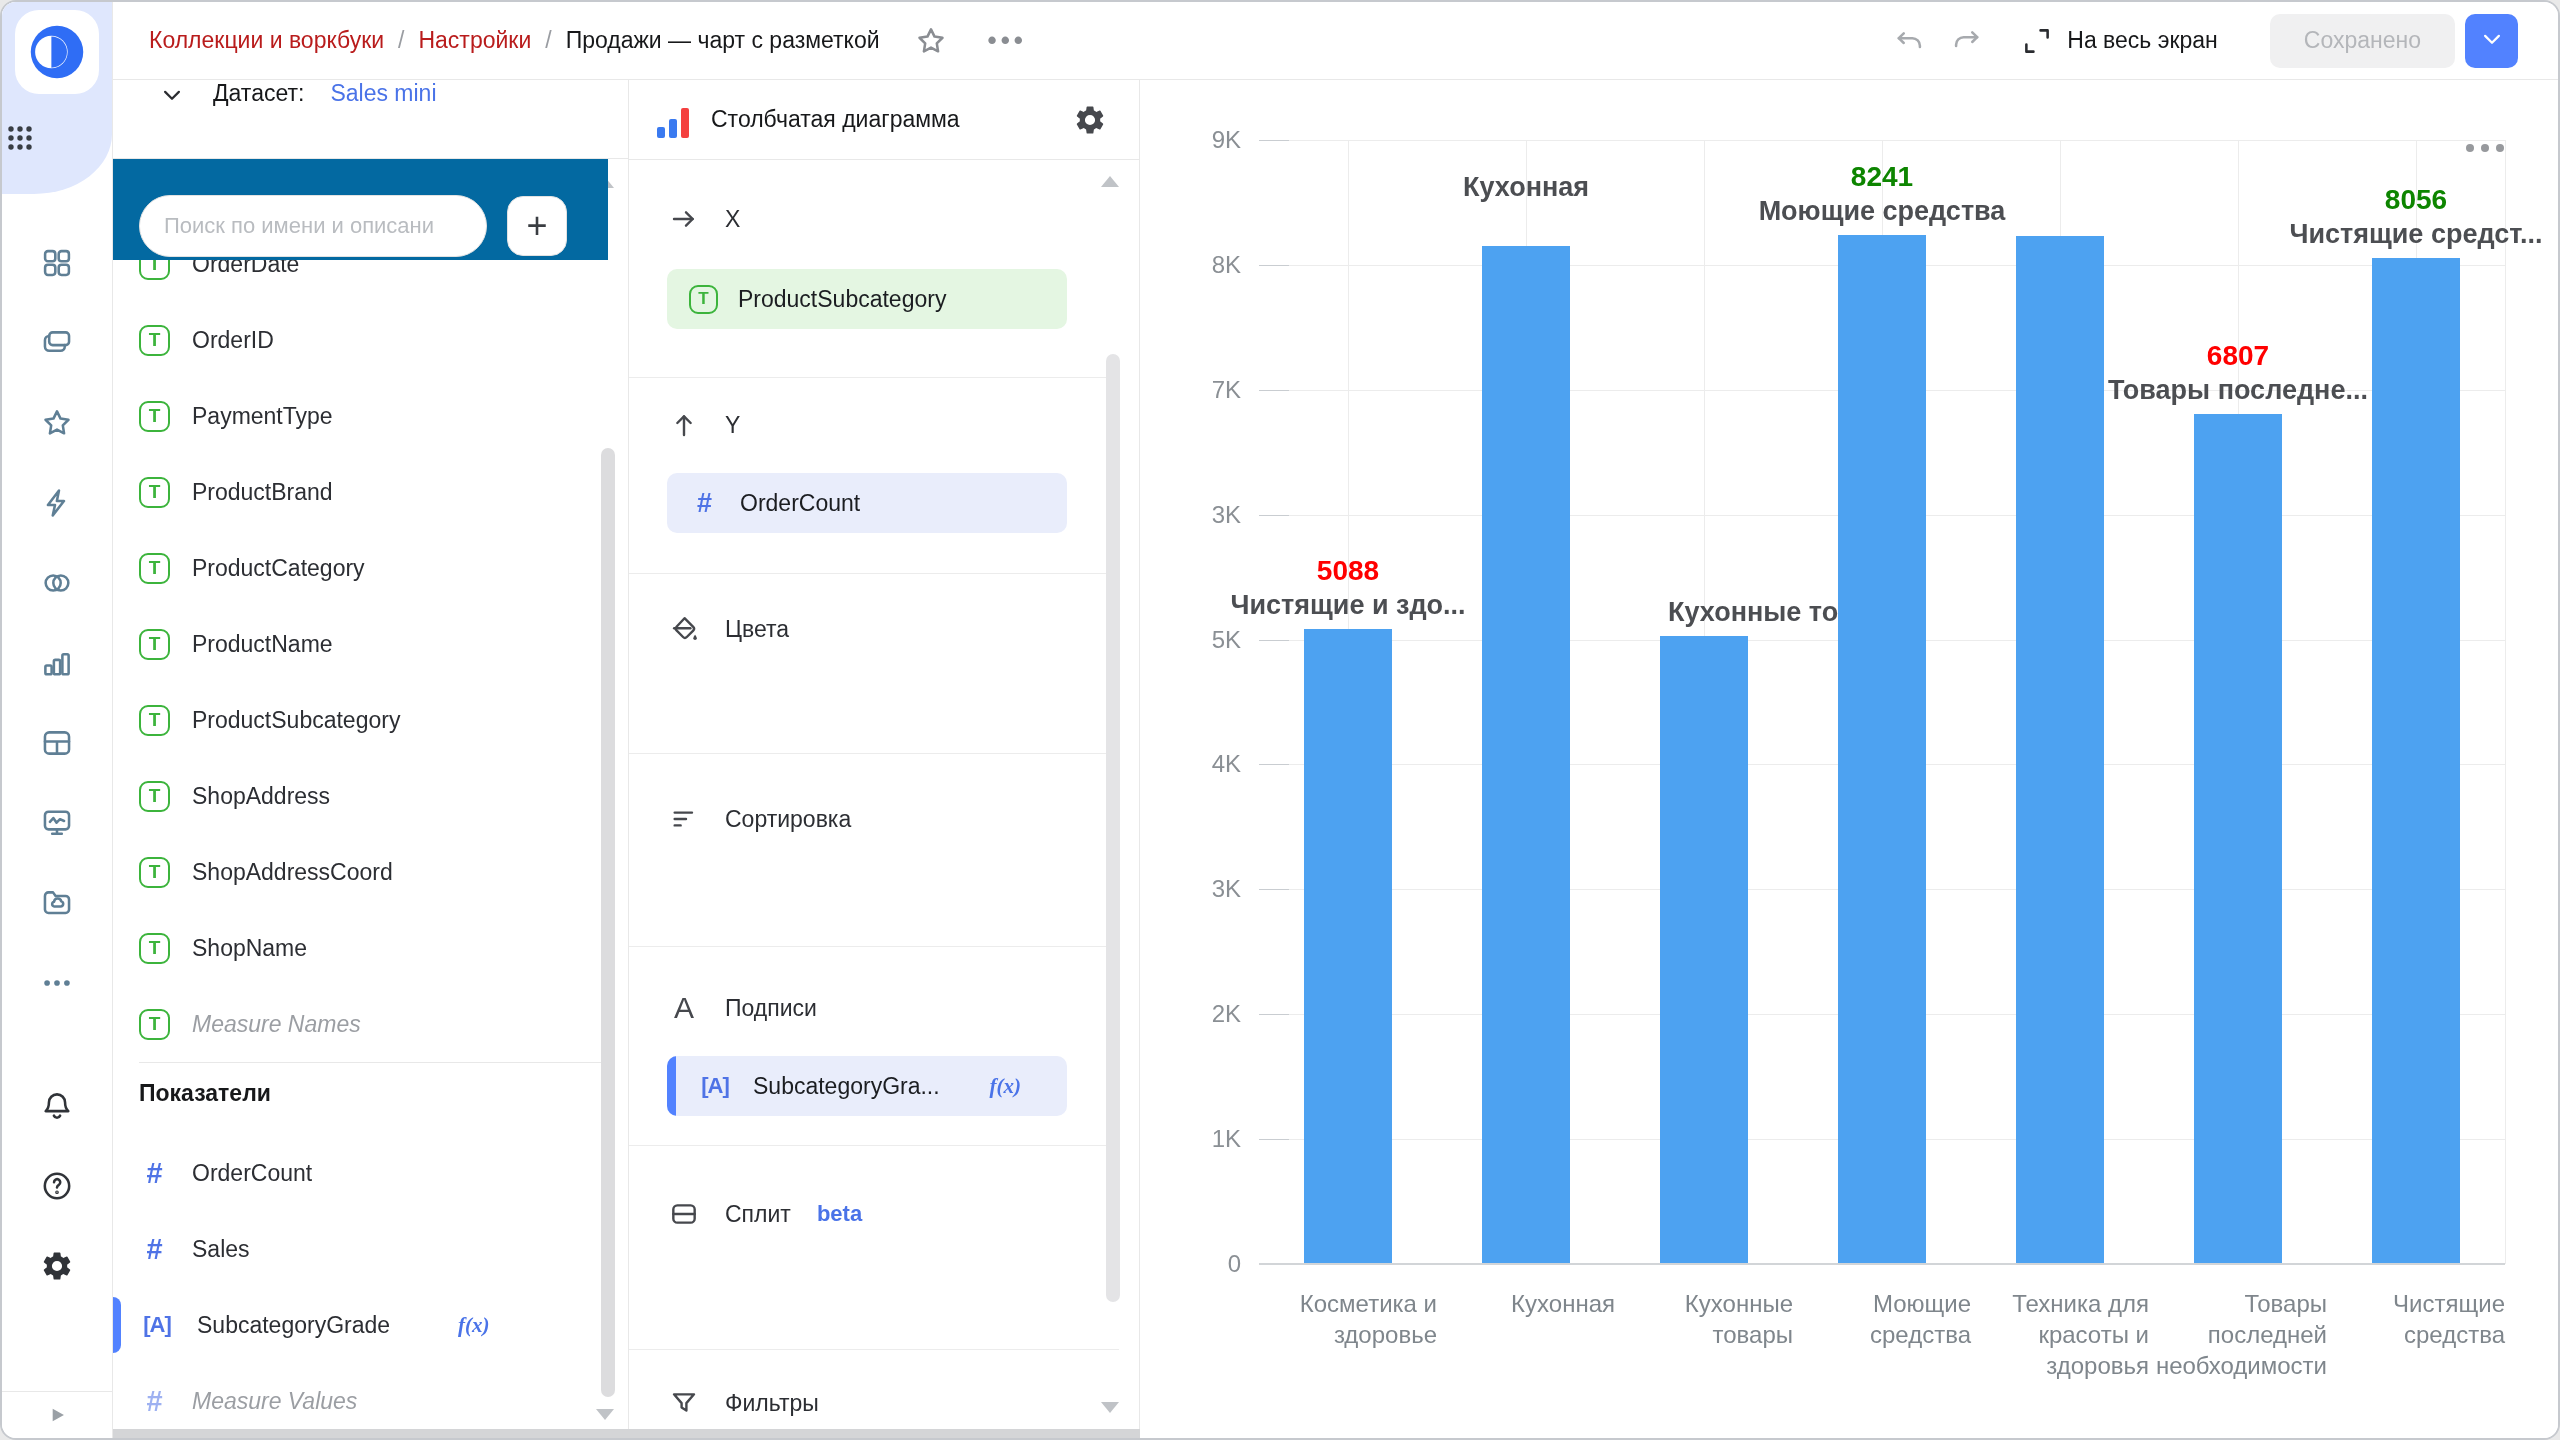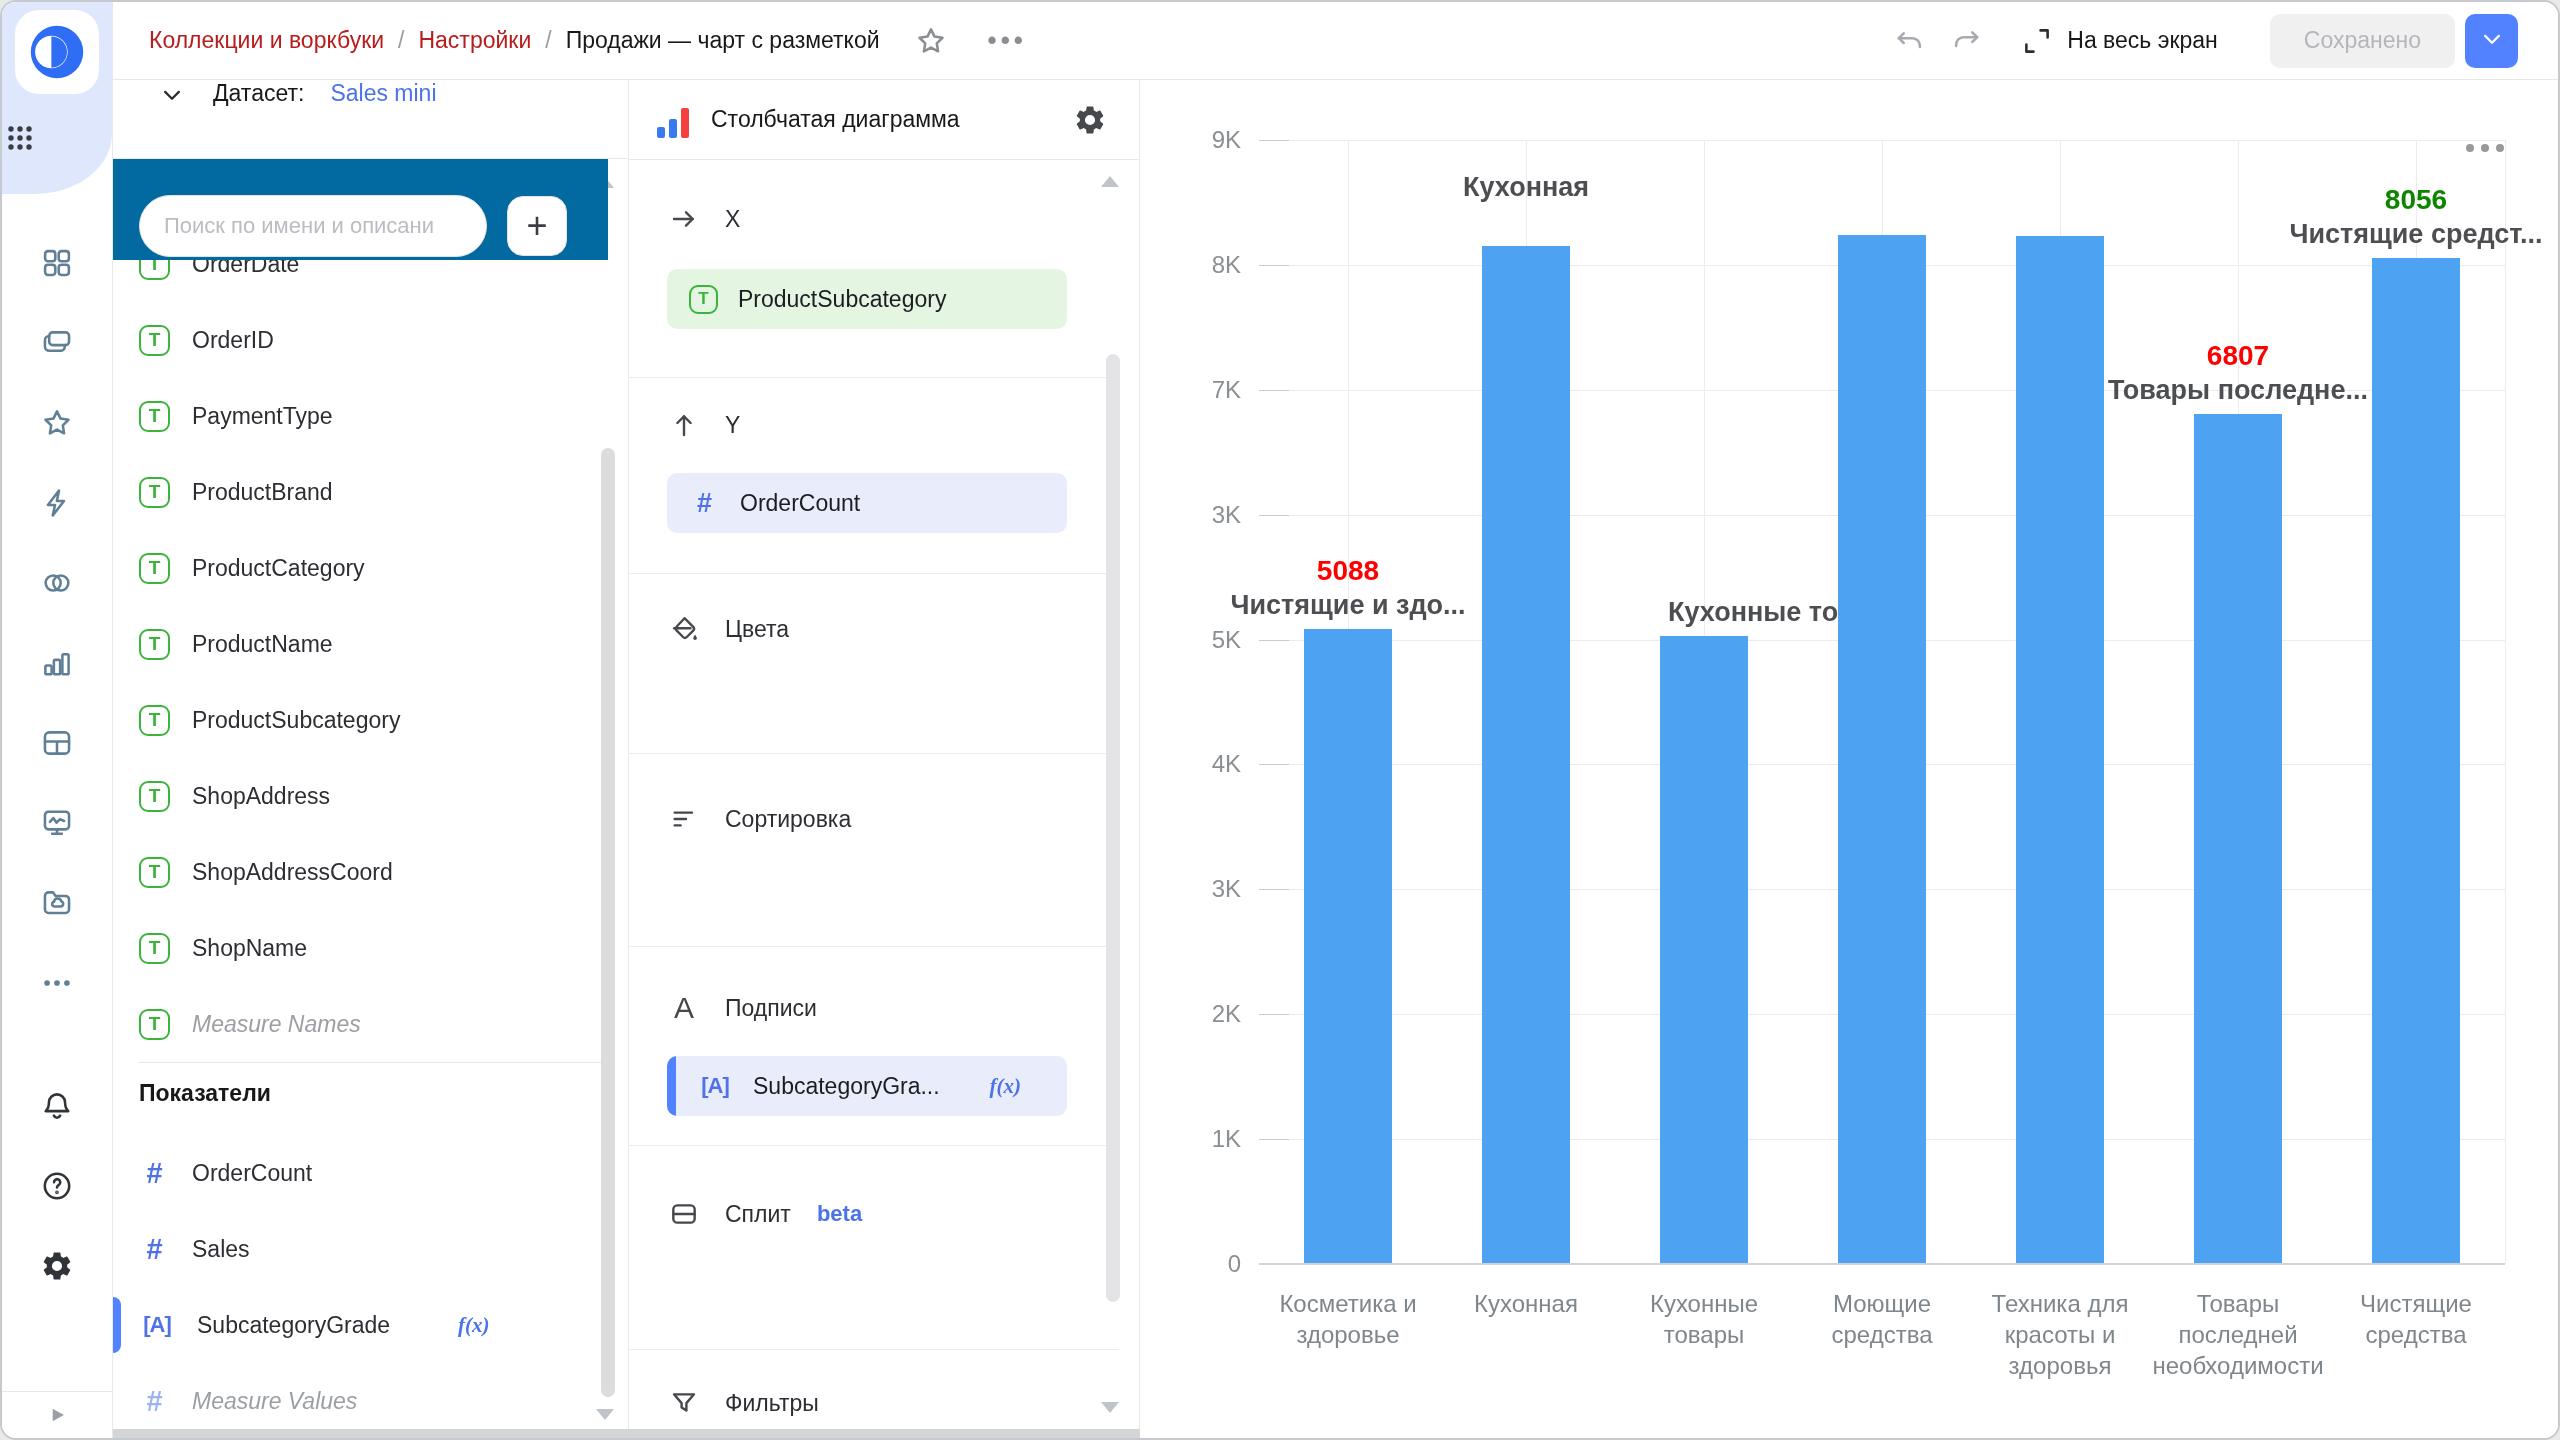--- a/index.html
+++ b/index.html
@@ -128,21 +128,21 @@
   .gl-h { position:absolute; height:1px; background:#ececec; }
   .gl-h.zero { height:2px; background:#d2d5d8; }
   .gl-tick { position:absolute; height:1px; background:#c9cdd1; }
   .gl-v { position:absolute; width:1px; background:#ececec; }
   .ytick { position:absolute; left:0; width:100px; height:30px; line-height:30px; text-align:right;
            font-size:24px; color:#8a8f94; }
   .bar { position:absolute; background:#4da2f1; cursor:pointer; }
   .bar-label { position:absolute; width:440px; text-align:center; white-space:nowrap; }
   .bar-label .v { font-size:28px; font-weight:bold; line-height:35px; }
   .bar-label .n { font-size:27px; font-weight:600; color:#4c4e52; line-height:34px; }
-  .xcat { position:absolute; width:178px; text-align:center; font-size:24px; line-height:31px;
+  .xcat { position:absolute; width:178px; text-align:right; font-size:24px; line-height:31px;
           color:#7f868c; white-space:pre-line; }
 </style>
 </head>
 <body>
 
 <div class="window">
 
   <nav class="rail">
     <div class="rail-blob"></div>
     <div class="logo">
@@ -552,20 +552,24 @@
       <div class="bar" style="left: 341px; width: 88px; top: 166.28px; height: 1017.72px; background: rgb(77, 162, 241);"></div>
       <div class="bar-label" style="left: 165px; top: 90.2804px;">
         <div class="n">Кухонная</div>
       </div>
       <div class="bar" style="left: 519px; width: 88px; top: 555.809px; height: 628.191px; background: rgb(77, 162, 241);"></div>
       <div class="bar-label" style="left: 328px; top: 479.809px; text-align: right;">
         <div class="v" style="color: rgb(255, 0, 0);">5030</div>
         <div class="n">Кухонные товары</div>
       </div>
       <div class="bar" style="left: 697px; width: 88px; top: 154.791px; height: 1029.21px; background: rgb(77, 162, 241);"></div>
+      <div class="bar-label" style="left: 521px; top: 78.7907px;">
+        <div class="v" style="color: rgb(13, 133, 0);">8241</div>
+        <div class="n">Моющие средства</div>
+      </div>
       <div class="bar" style="left: 875px; width: 88px; top: 156.164px; height: 1027.84px; background: rgb(77, 162, 241);"></div>
       <div class="bar" style="left: 1053px; width: 88px; top: 333.881px; height: 850.119px; background: rgb(77, 162, 241);"></div>
       <div class="bar-label" style="left: 877px; top: 257.881px;">
         <div class="v" style="color: rgb(255, 0, 0);">6807</div>
         <div class="n">Товары последне...</div>
       </div>
       <div class="bar" style="left: 1231px; width: 88px; top: 177.895px; height: 1006.1px; background: rgb(77, 162, 241);"></div>
       <div class="bar-label" style="left: 1055px; top: 101.895px;">
         <div class="v" style="color: rgb(13, 133, 0);">8056</div>
         <div class="n">Чистящие средст...</div>

